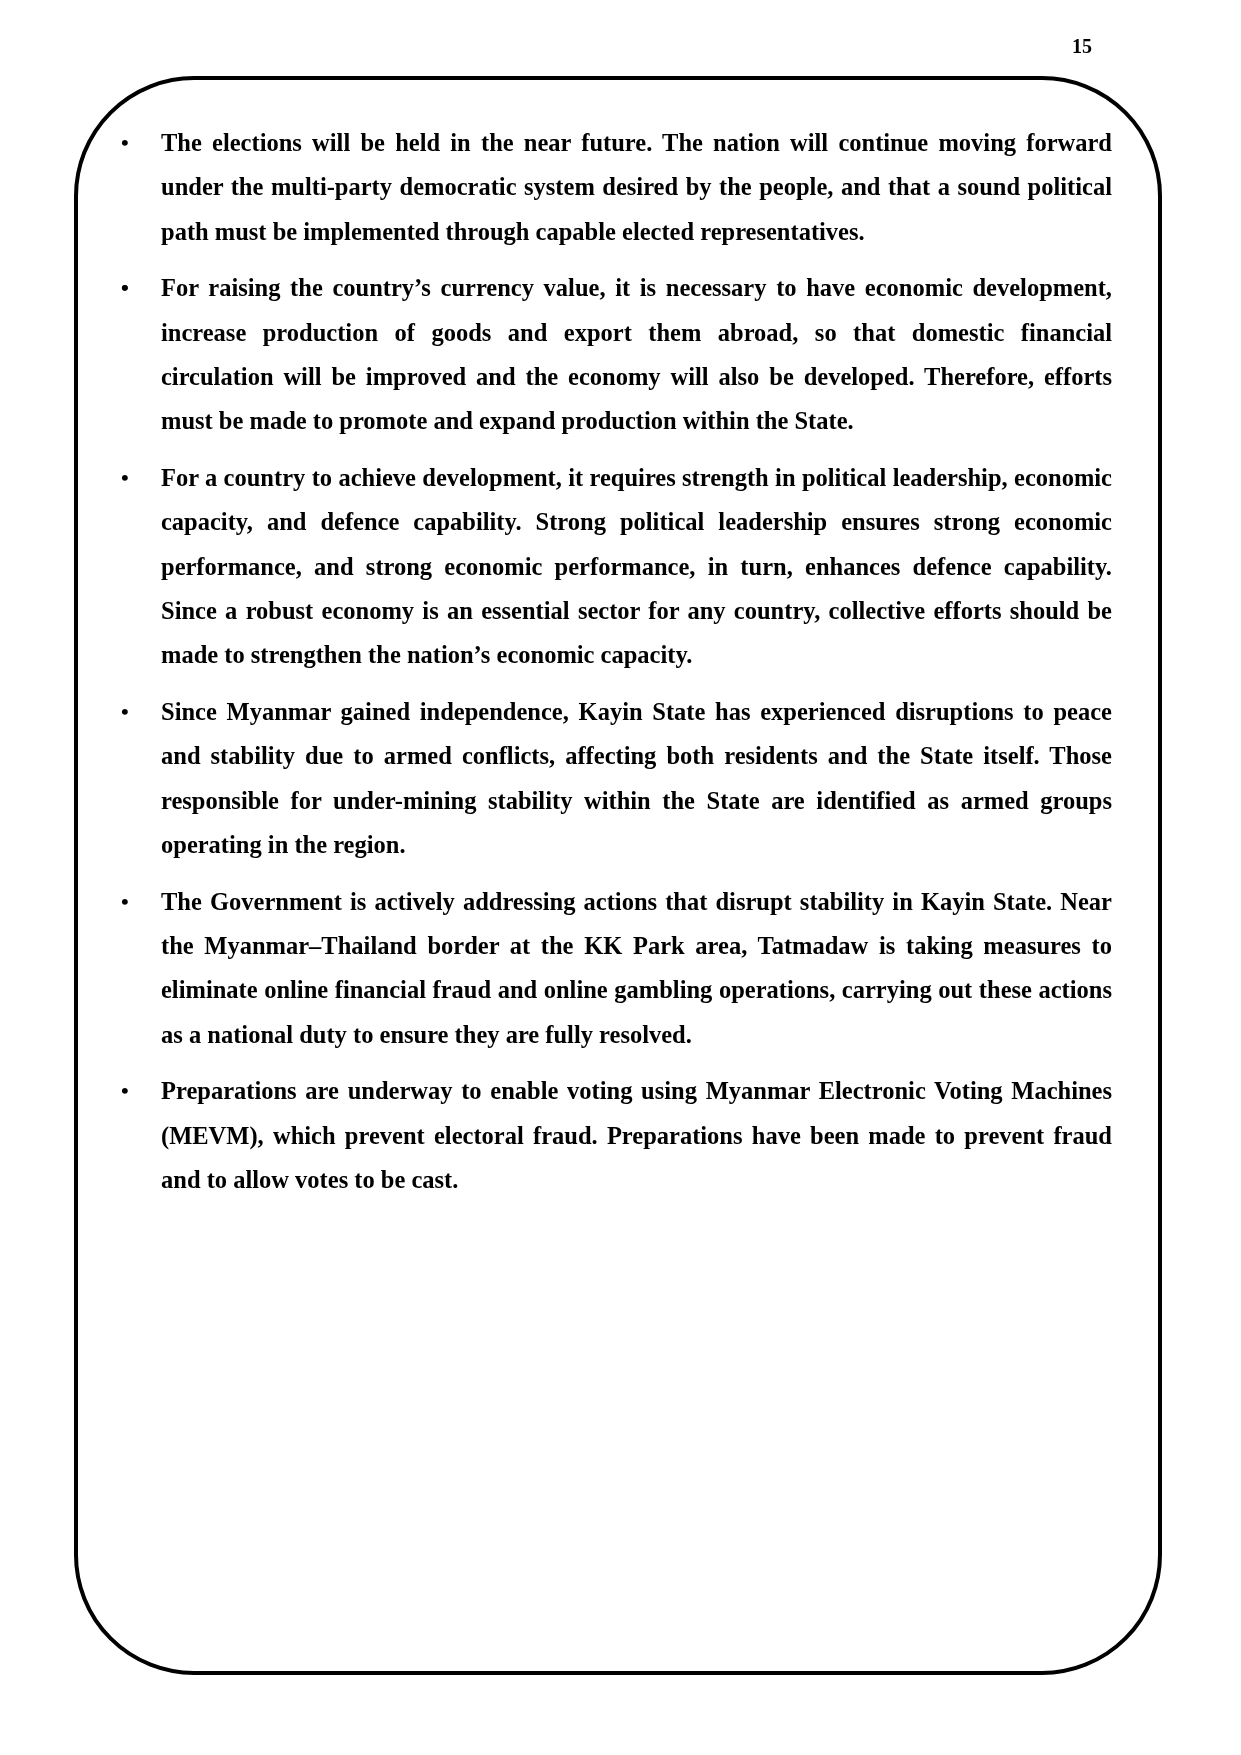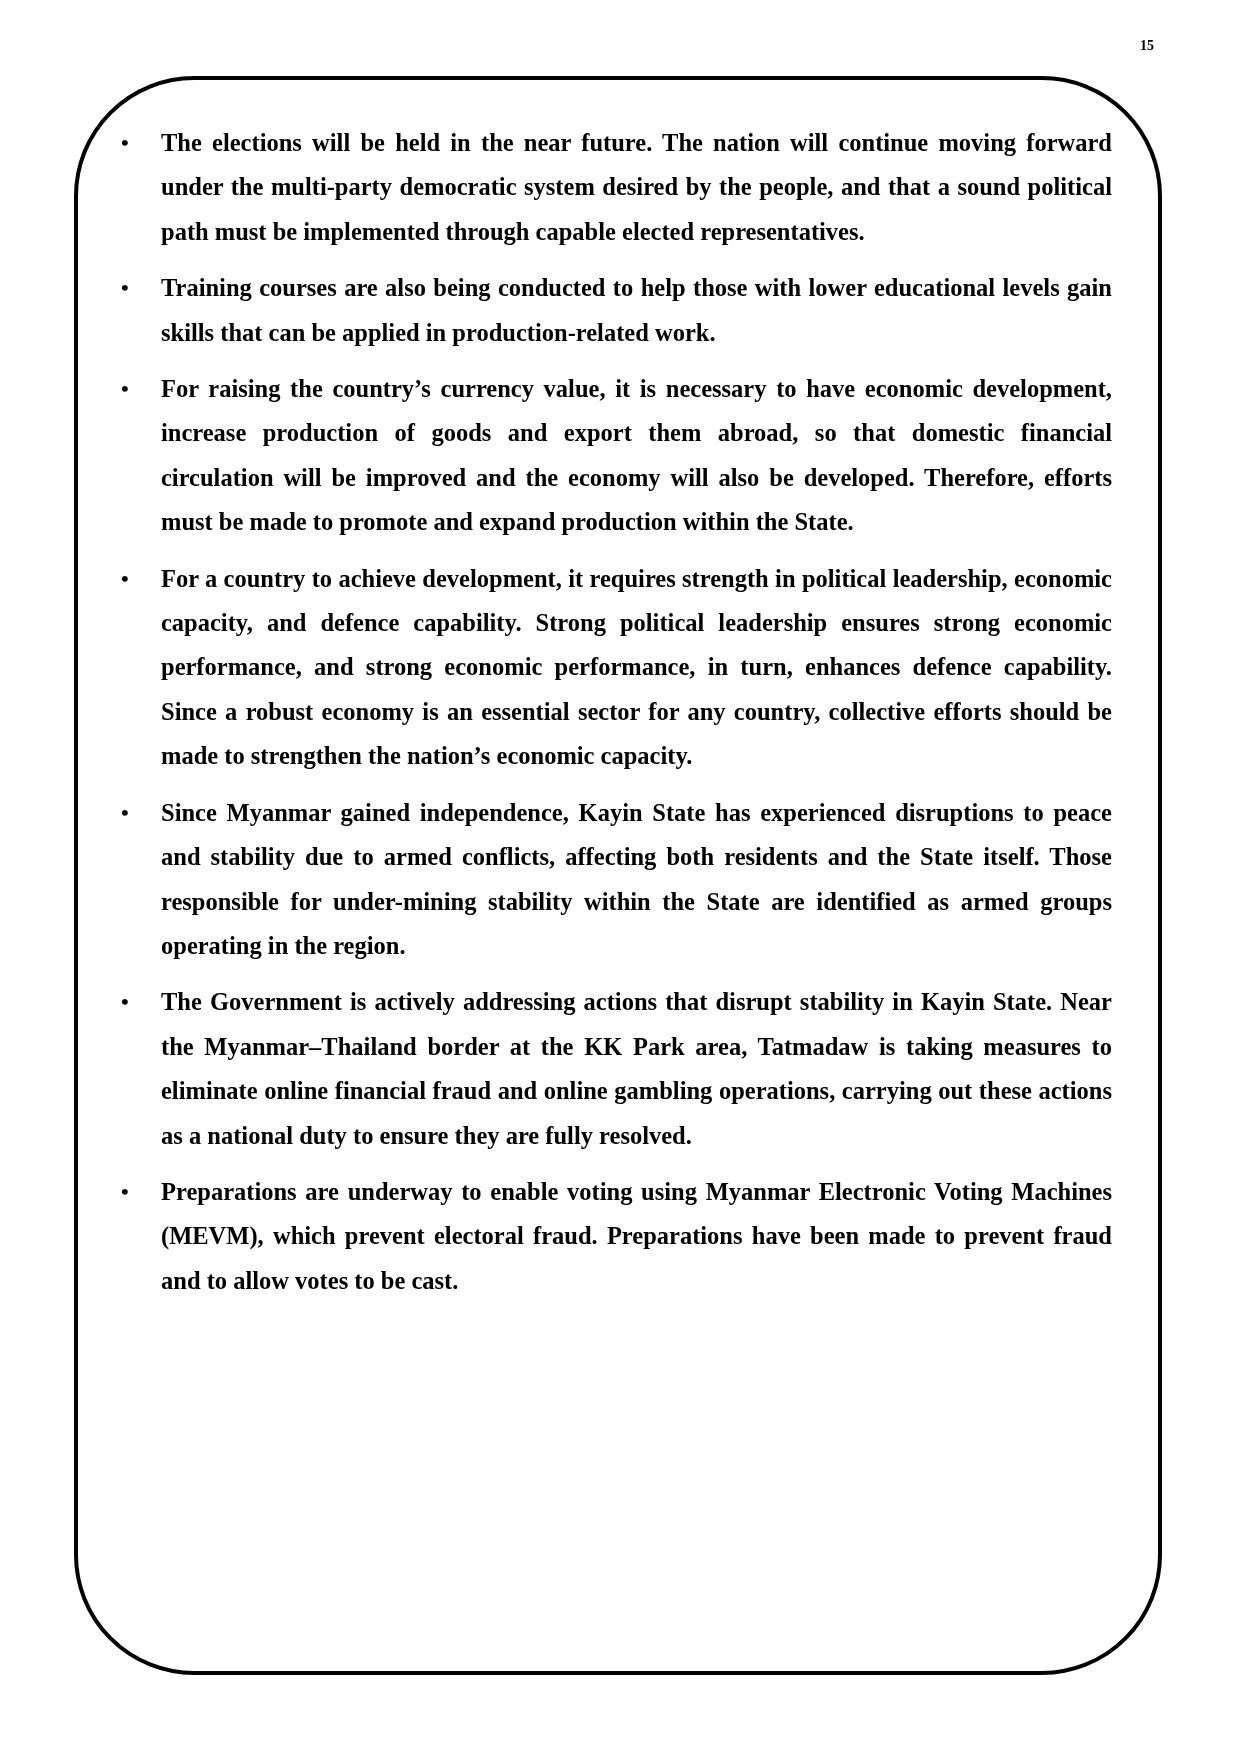--- a/index.html
+++ b/index.html
@@ -11,23 +11,23 @@
       width: 1241px;
       height: 1755px;
       position: relative;
       overflow: hidden;
       font-family: "Liberation Serif", "DejaVu Serif", serif;
       color: #000000;
     }
     .page-number {
       position: absolute;
       top: 34px;
-      left: 1140px;
+      left: 1072px;
       width: 40px;
-      font-size: 14px;
+      font-size: 20px;
       font-weight: bold;
       line-height: 24px;
       font-family: Liberation Serif, serif;
     }
     .frame {
       position: absolute;
       left: 74px;
       top: 76px;
       width: 1088px;
       height: 1599px;
@@ -68,21 +68,20 @@
 
 <div class="frame"></div>
 
 <ul class="bullet-list">
   <li class="bullet-item">
     <span class="bullet-dot">•</span>
     <span>The elections will be held in the near future. The nation will continue moving forward under the multi-party democratic system desired by the people, and that a sound political path must be implemented through capable elected representatives.</span>
   </li>
   <li class="bullet-item">
     <span class="bullet-dot">•</span>
-    <span>Training courses are also being conducted to help those with lower educational levels gain skills that can be applied in production-related work.</span>
   </li>
   <li class="bullet-item">
     <span class="bullet-dot">•</span>
     <span>For raising the country’s currency value, it is necessary to have economic development, increase production of goods and export them abroad, so that domestic financial circulation will be improved and the economy will also be developed. Therefore, efforts must be made to promote and expand production within the State.</span>
   </li>
   <li class="bullet-item">
     <span class="bullet-dot">•</span>
     <span>For a country to achieve development, it requires strength in political leadership, economic capacity, and defence capability. Strong political leadership ensures strong economic performance, and strong economic performance, in turn, enhances defence capability. Since a robust economy is an essential sector for any country, collective efforts should be made to strengthen the nation’s economic capacity.</span>
   </li>
   <li class="bullet-item">

